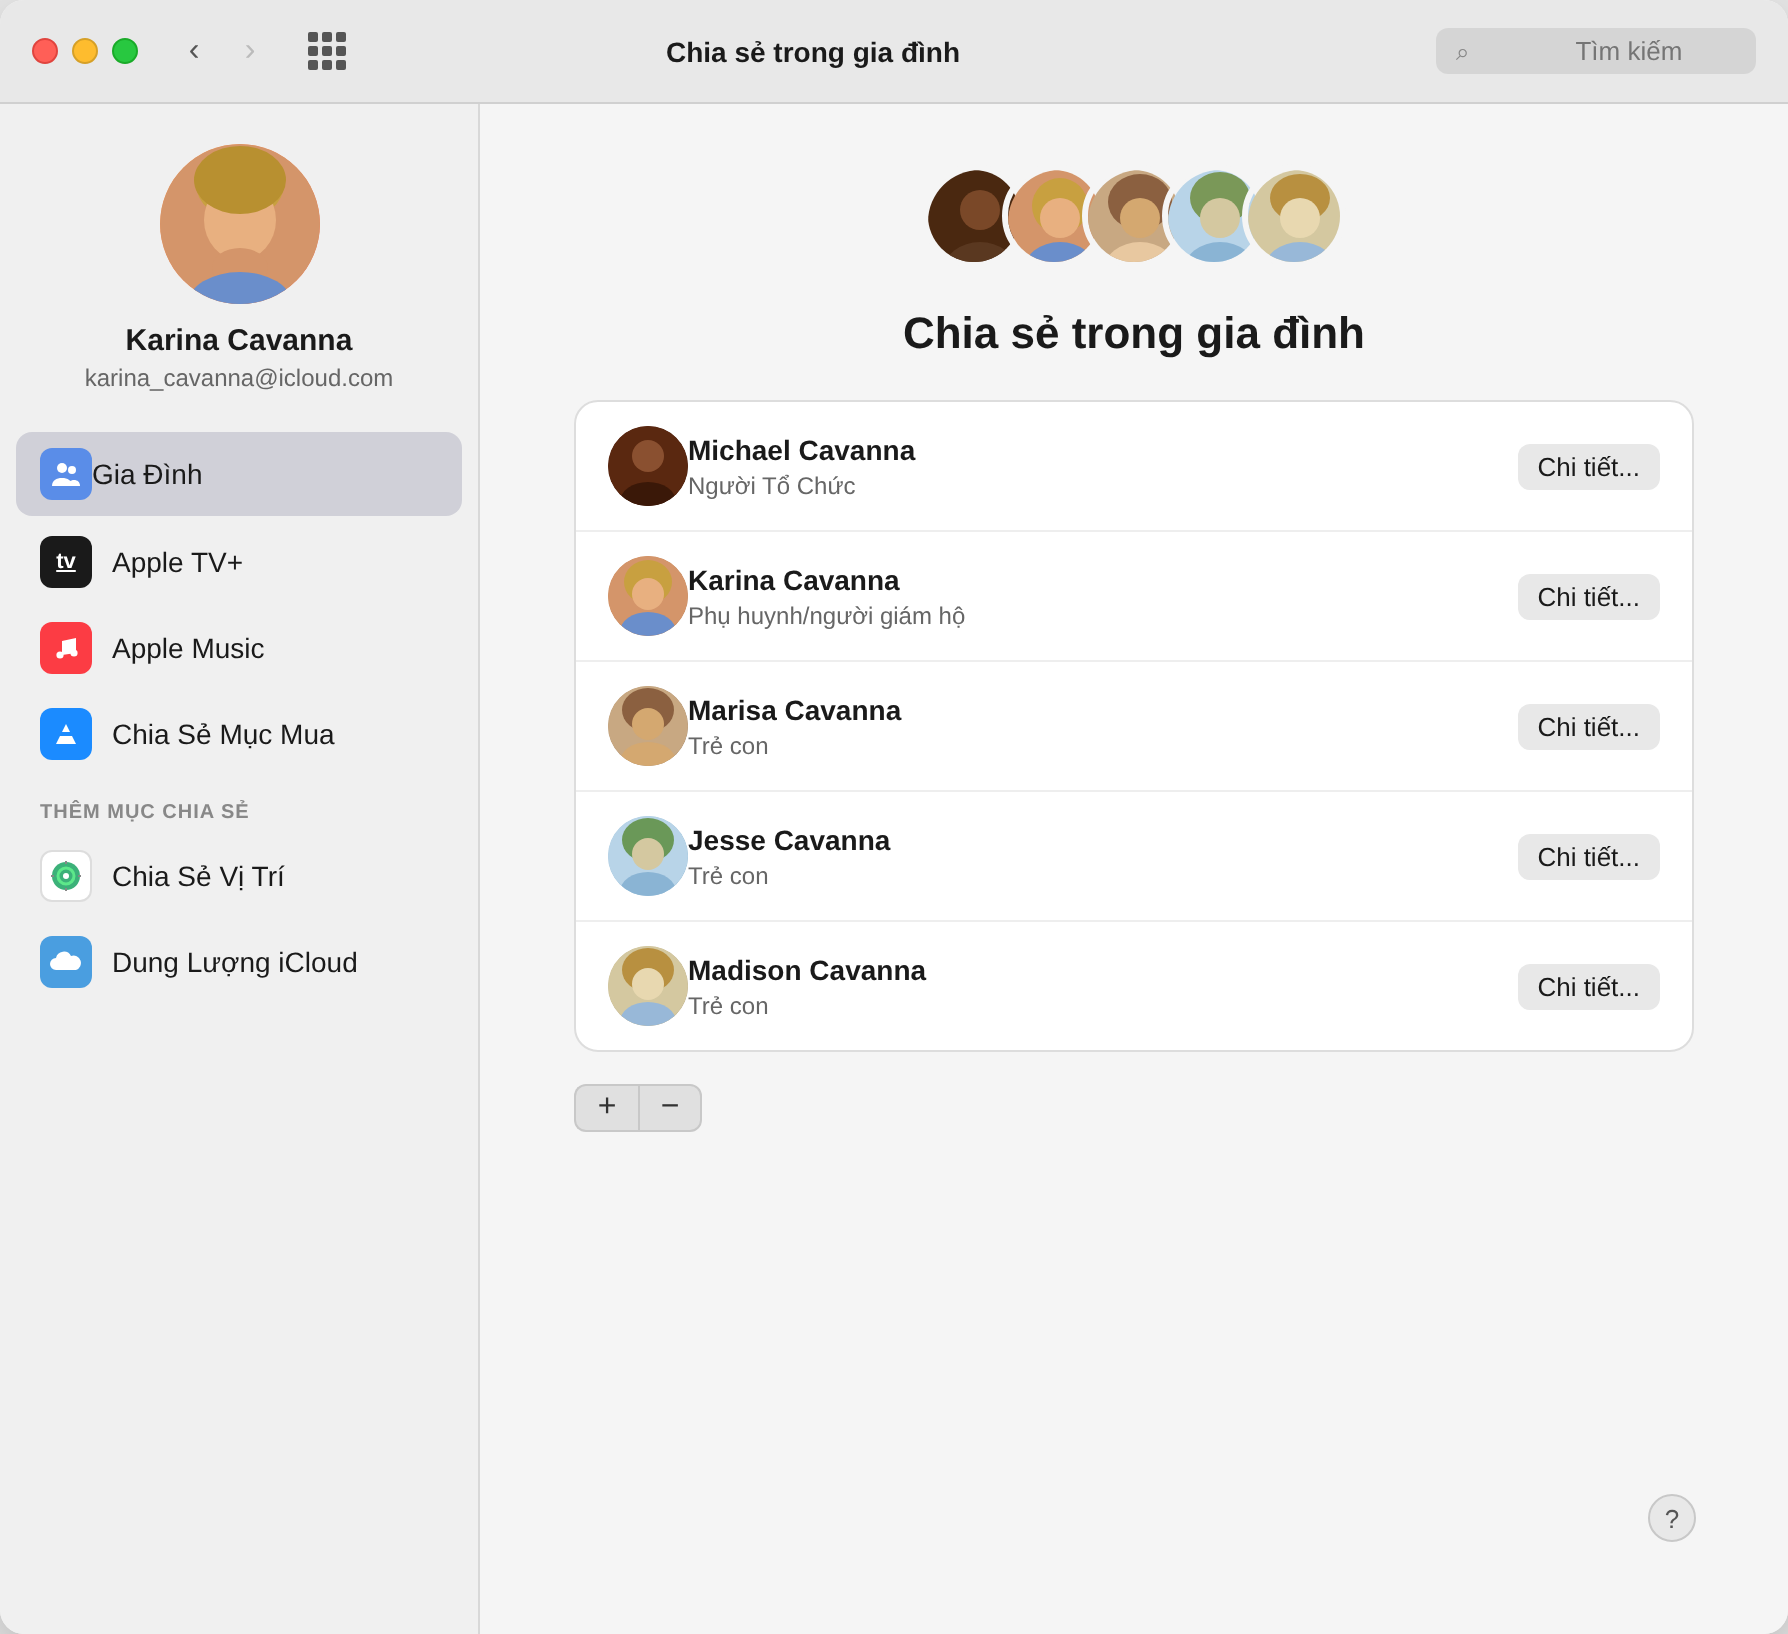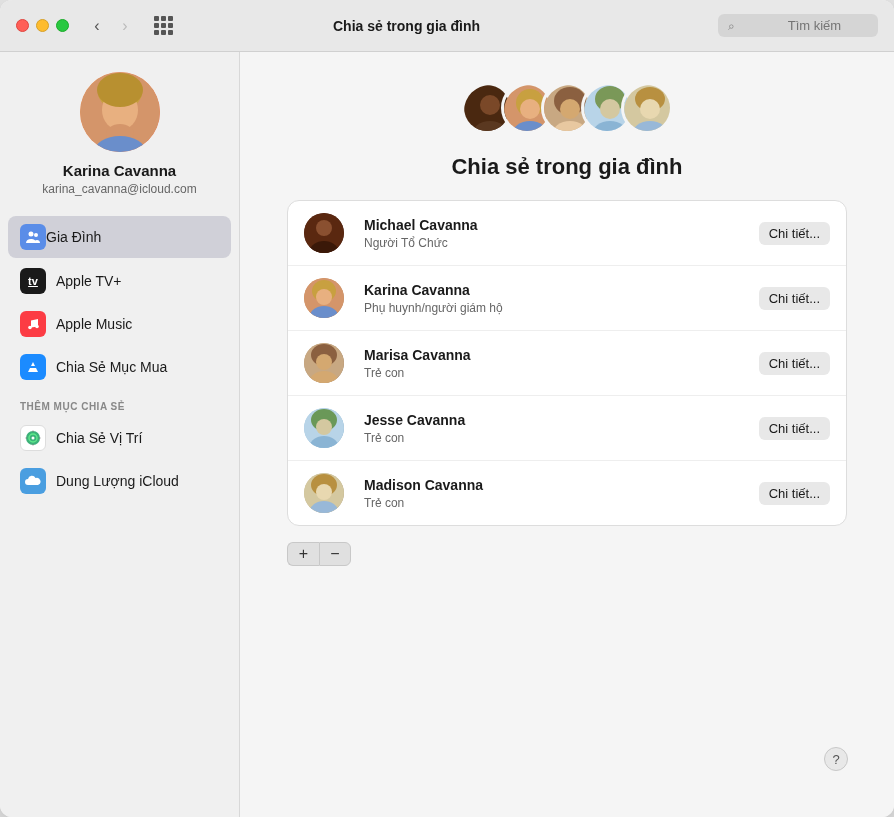--- a/index.html
+++ b/index.html
@@ -276,21 +276,21 @@
       overflow: hidden;
       border: 1px solid #ddd;
       margin-bottom: 16px;
     }
 
     .member-row {
       display: flex;
       align-items: center;
       padding: 12px 16px;
       border-bottom: 1px solid #eeeeee;
-      gap: 20px;
+      gap: 0;
     }
     .member-row:last-child { border-bottom: none; }
 
     .member-avatar {
       width: 40px;
       height: 40px;
       border-radius: 50%;
       flex-shrink: 0;
       overflow: hidden;
     }

